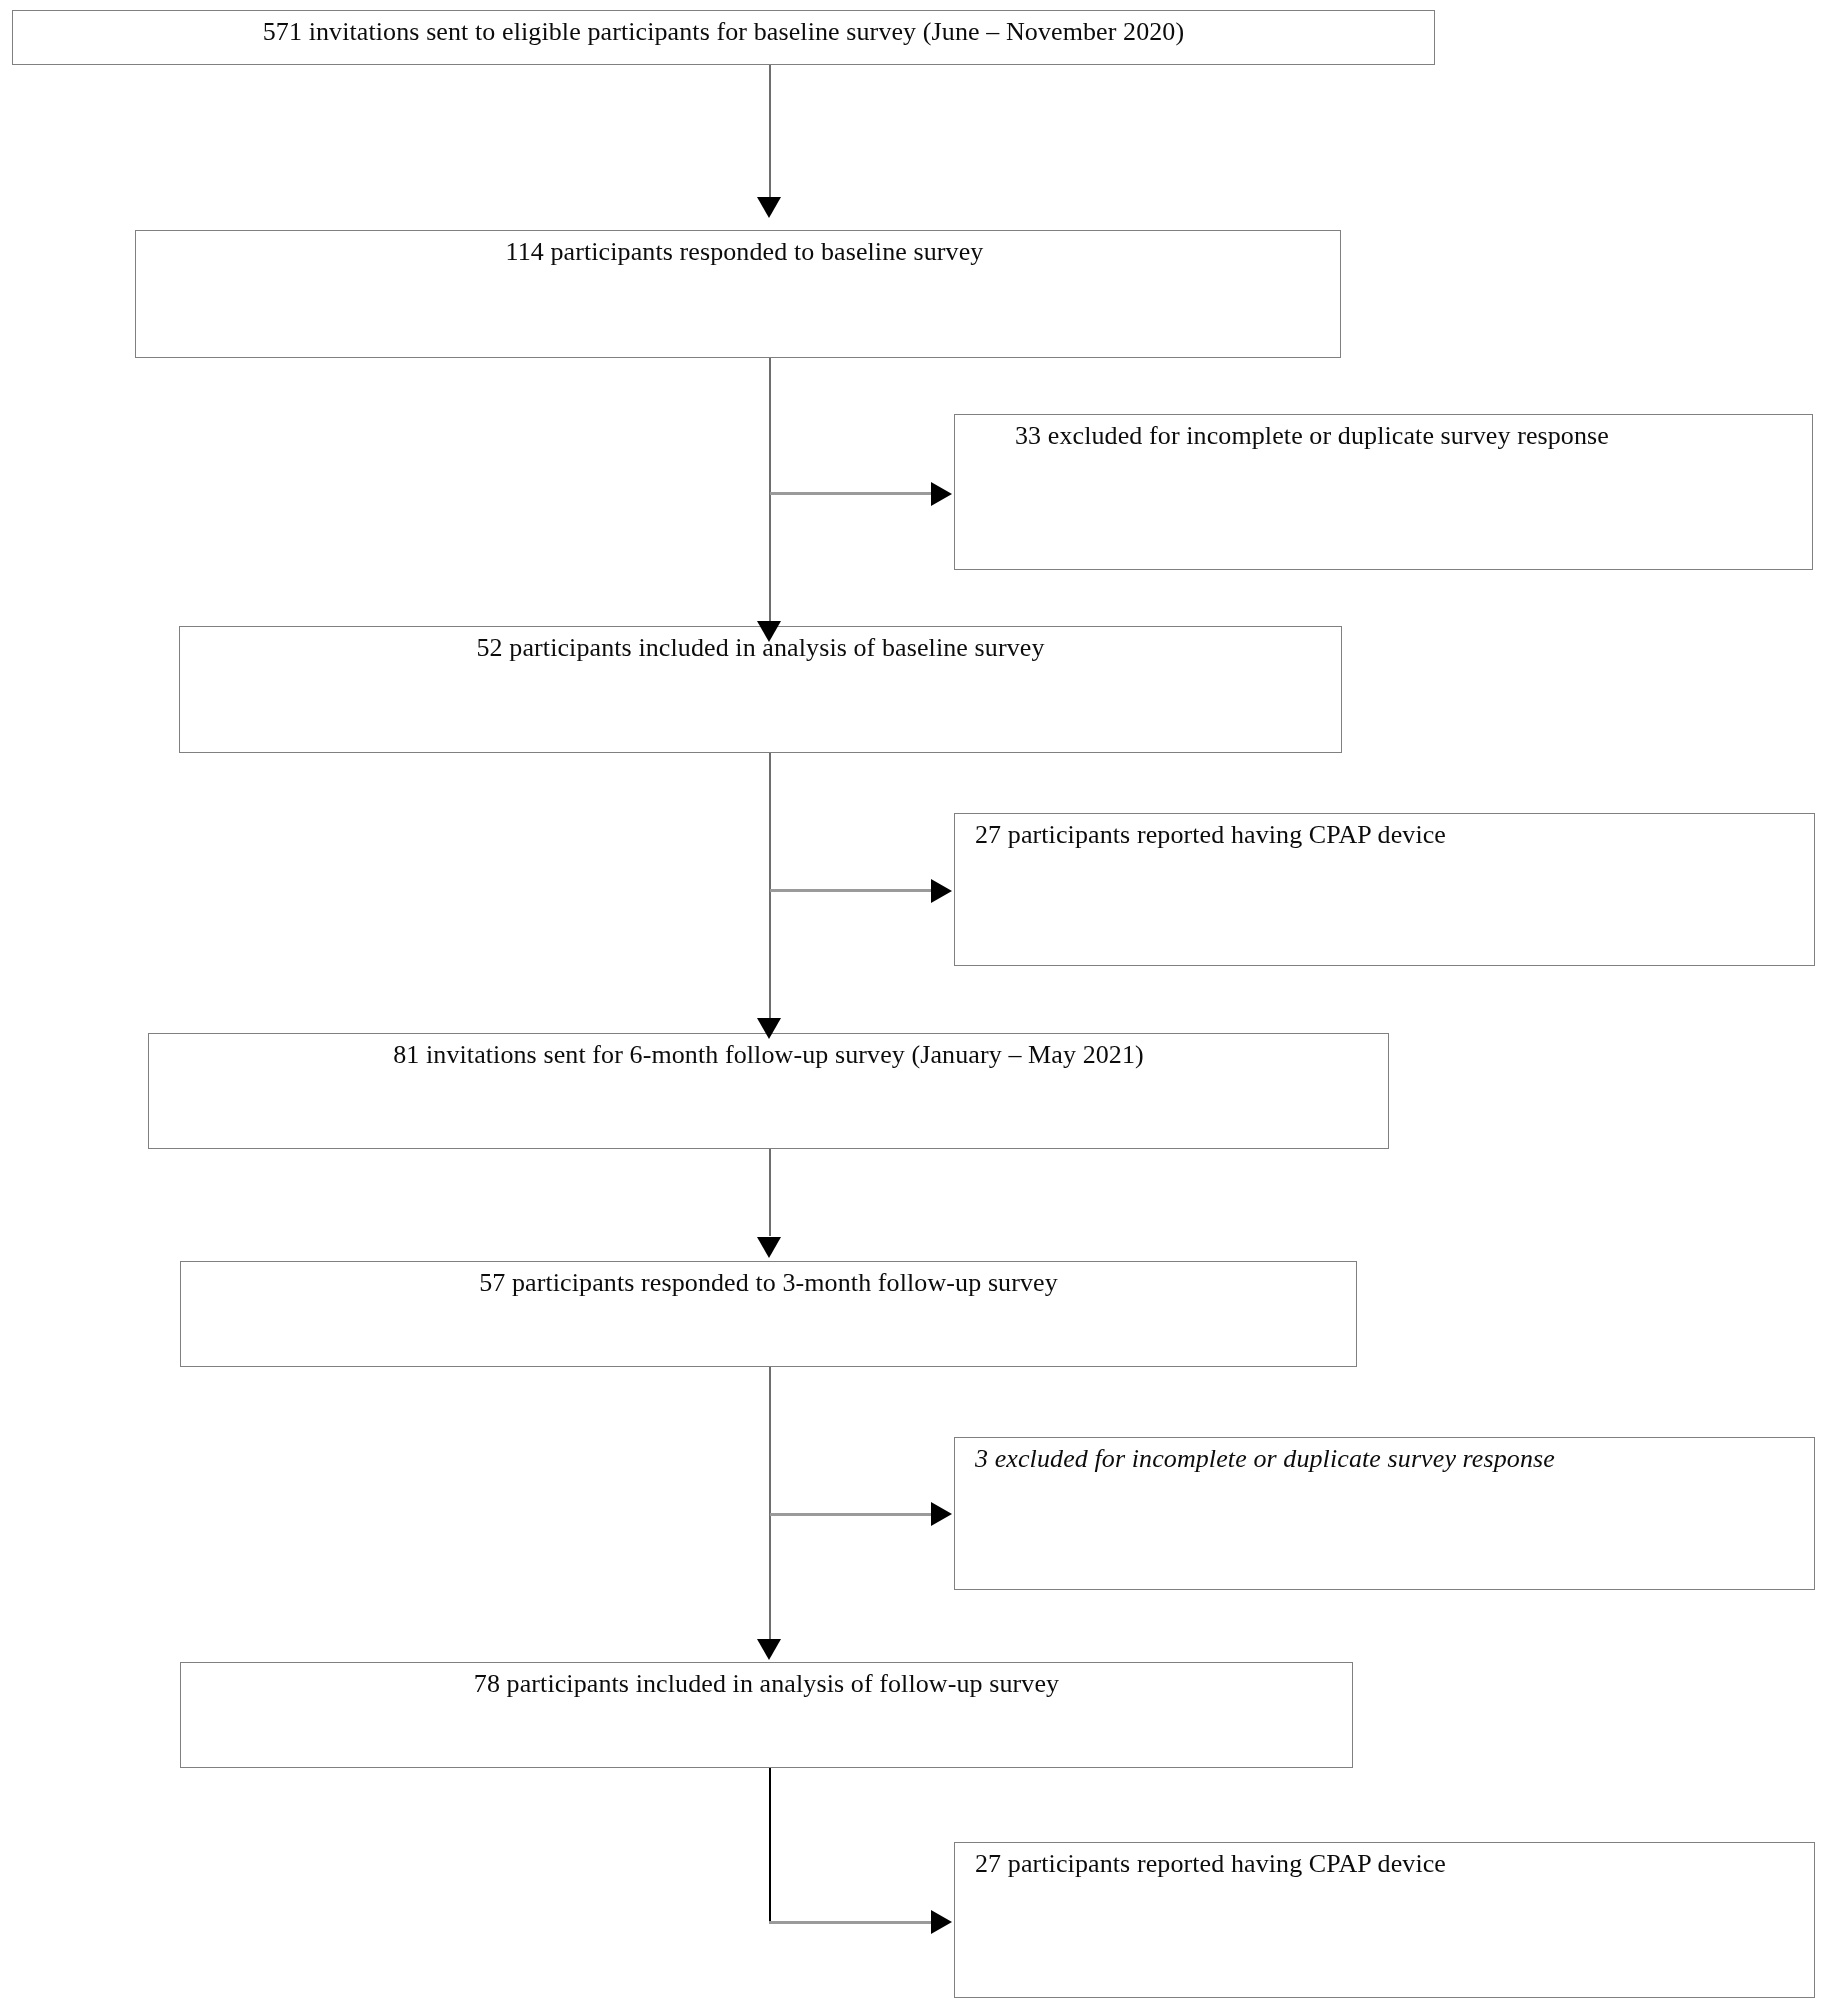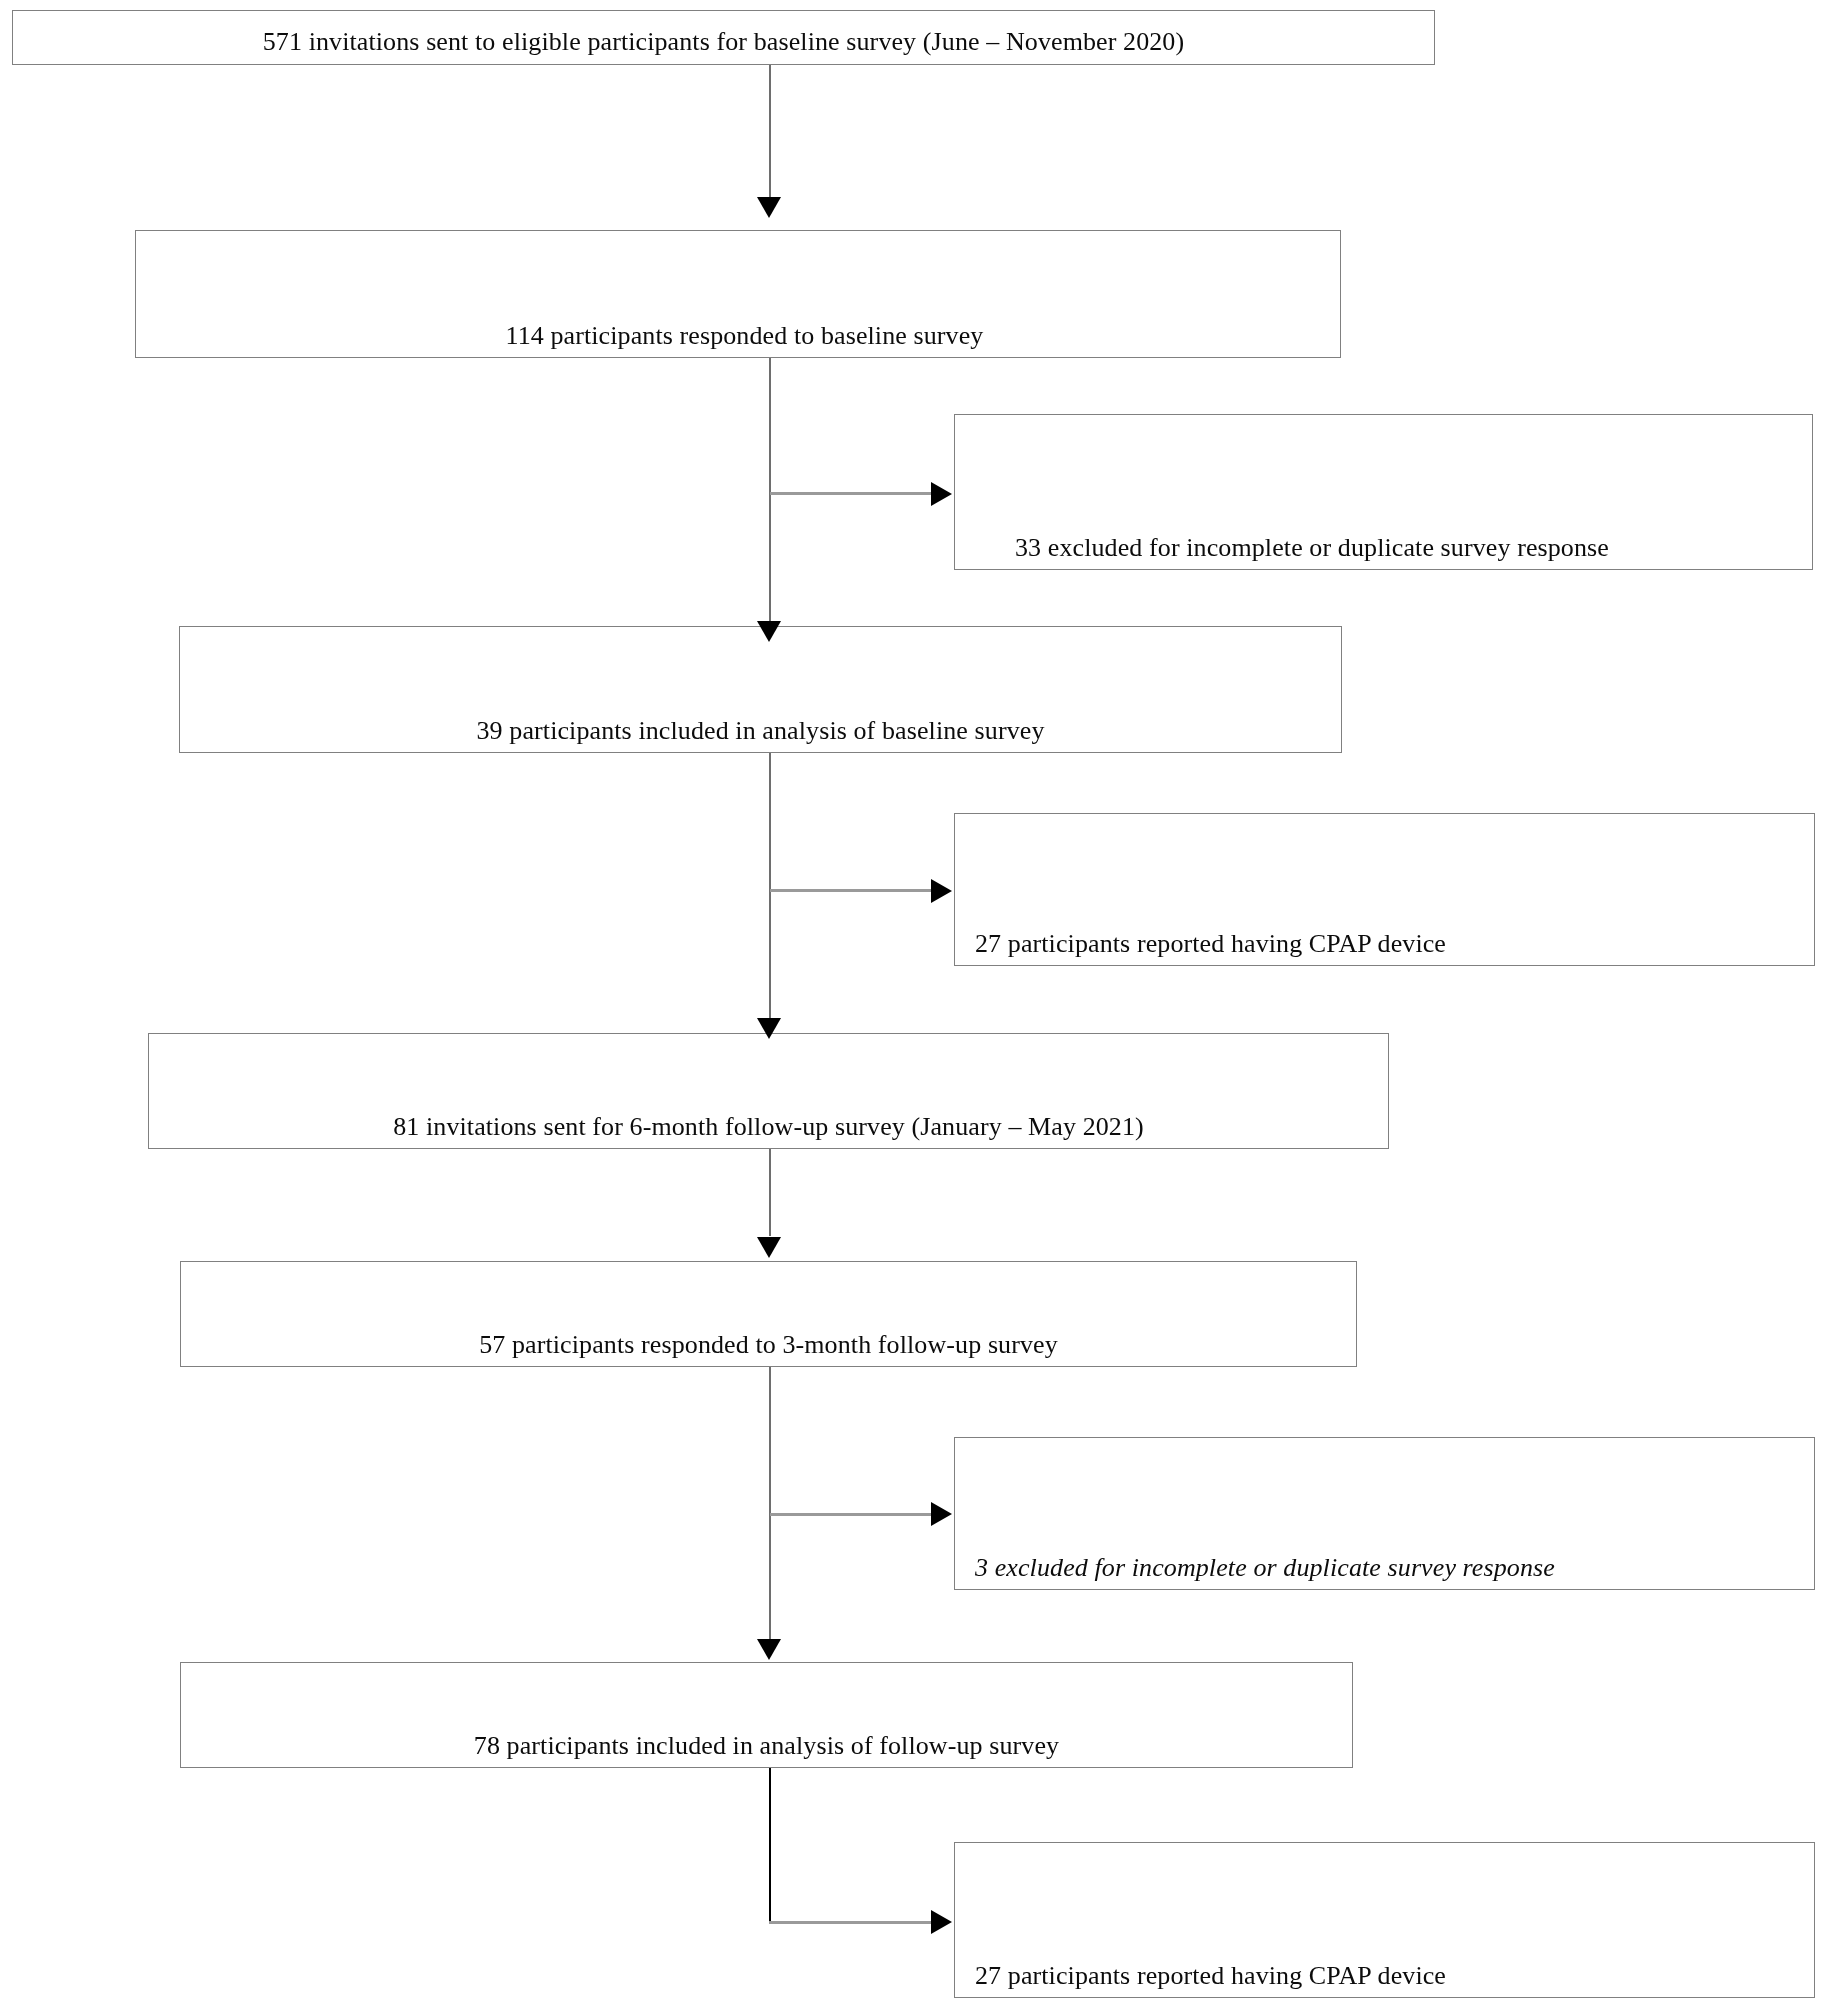--- a/index.html
+++ b/index.html
@@ -17,21 +17,21 @@
     height: 2015px;
     background: #ffffff;
     overflow: hidden;
   }
   .box {
     position: absolute;
     box-sizing: border-box;
     border: 1.8px solid #808080;
     background: #ffffff;
     display: flex;
-    align-items: flex-end;
+    align-items: flex-start;
     z-index: 2;
   }
   .box-text {
     width: 100%;
     font-size: 26px;
     line-height: 1.62;
     color: #0c0c0c;
     padding: 0 20px;
     letter-spacing: 0.1px;
   }
@@ -116,21 +116,21 @@
 
   <div class="box center" style="left:135px; top:230px; width:1206px; height:128px;padding-left:13px;">
     <div class="box-text">114 participants responded to baseline survey</div>
   </div>
 
   <div class="box side" style="left:954px; top:414px; width:859px; height:156px;padding-left:40px;">
     <div class="box-text">33 excluded for incomplete or duplicate survey response</div>
   </div>
 
   <div class="box center" style="left:179px; top:626px; width:1163px; height:127px;">
-    <div class="box-text">39 participants included in analysis of baseline survey</div>
+    <div class="box-text">52 participants included in analysis of baseline survey</div>
   </div>
 
   <div class="box side-nowrap" style="left:954px; top:813px; width:861px; height:153px;">
     <div class="box-text">27 participants reported having CPAP device</div>
   </div>
 
   <div class="box center" style="left:148px; top:1033px; width:1241px; height:116px;">
     <div class="box-text">81 invitations sent for 6-month follow-up survey (January – May 2021)</div>
   </div>
 

